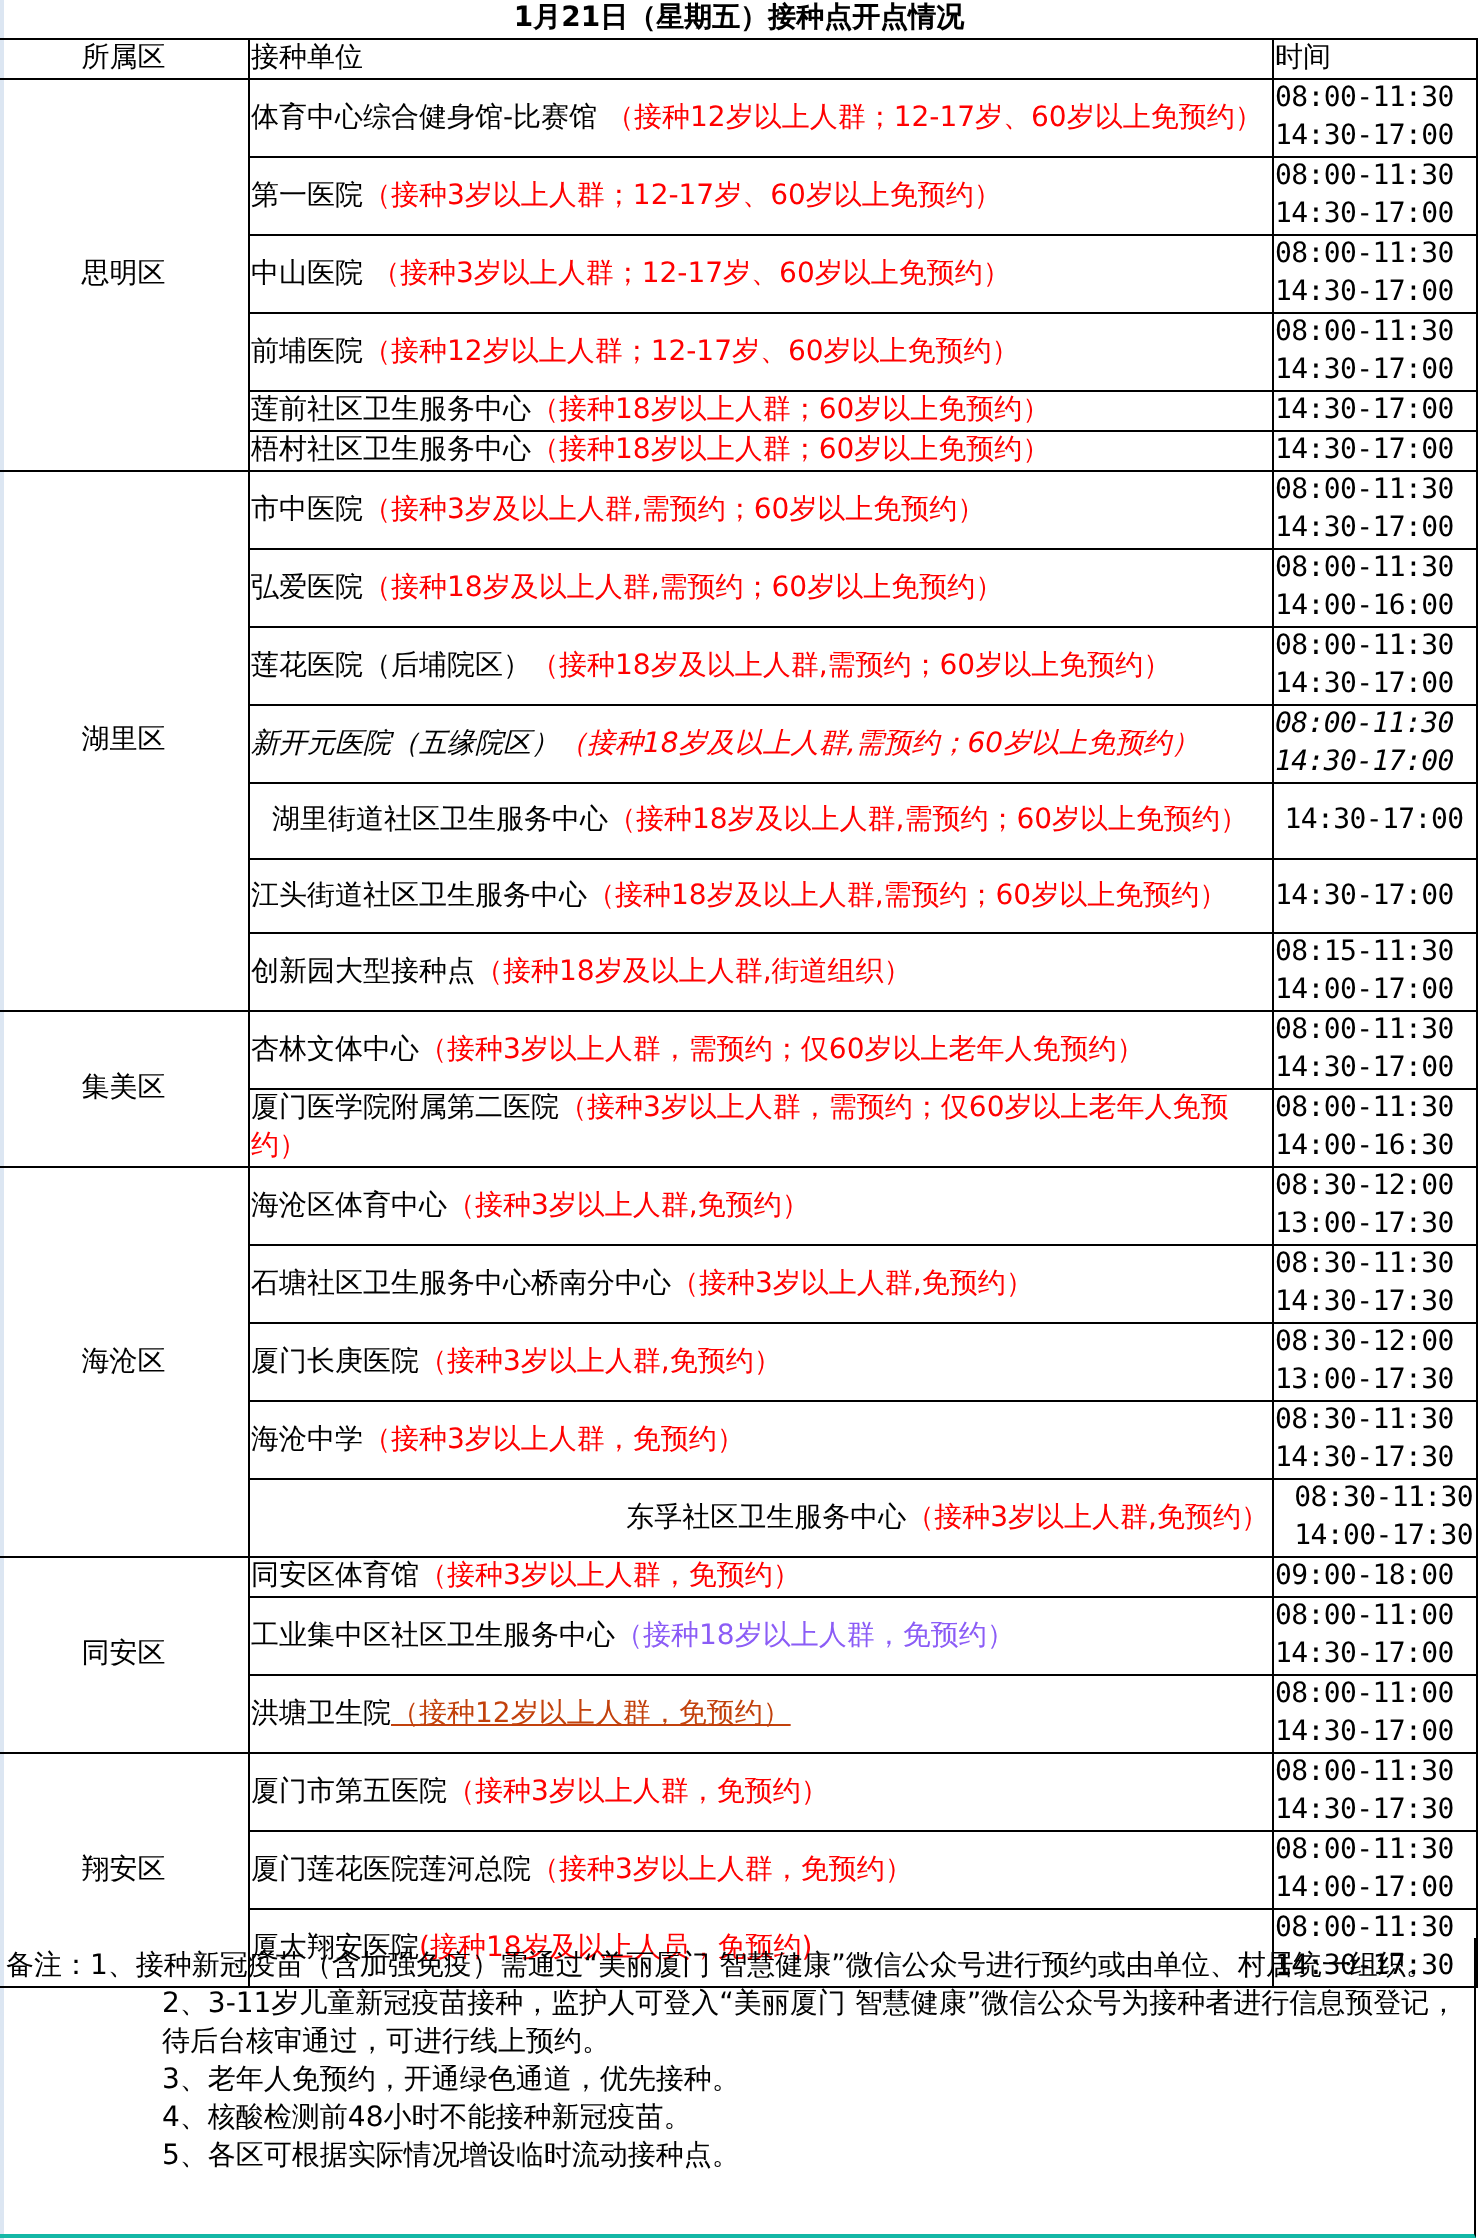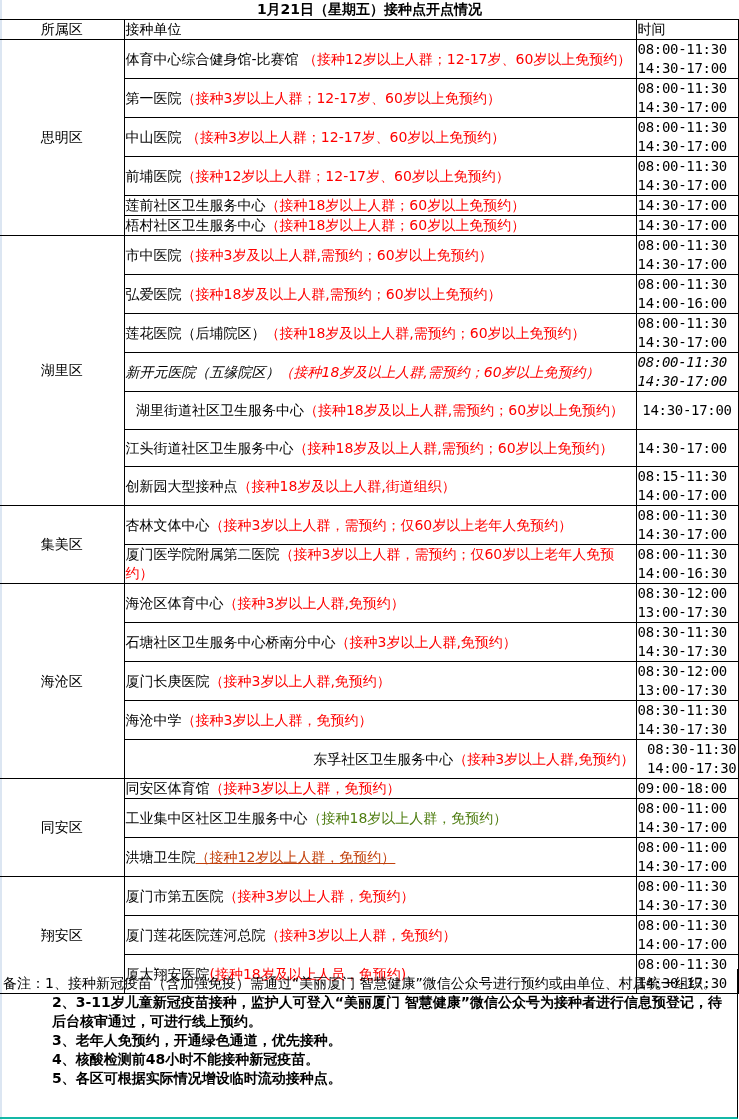--- a/index.html
+++ b/index.html
@@ -22,21 +22,21 @@
   td.hdr { height: 19px; }
   td.hdr.center { text-align: center; margin-left: 40px; }
   .unit-name { color: #000; }
   .unit-note { color: #ff0000; }
   td.time { font-family: "DejaVu Sans Mono", "Liberation Mono", monospace; font-size: 13px; letter-spacing: -0.3px; line-height: 19px; }
   .notes {
     position: absolute; left: 0; top: 969px; width: 738px; height: 150px;
     border-bottom: 2px solid #14b8a6; border-right: 1px solid #000;
     font-size: 14px; line-height: 19px; padding: 5px 2px 0 3px;
   }
-  .notes div.indent { padding-left: 49px; font-weight: bold; }
+  .notes div.indent { padding-left: 78px; }
 </style>
 </head>
 <body>
 
 <div class="left-strip"></div>
 
 <div class="title">1月21日（星期五）接种点开点情况</div>
 
 <table class="grid">
   <colgroup>
@@ -191,21 +191,21 @@
         </td>
       </tr>
       <tr style="height: 19px;">
         <td class="district" rowspan="3">同安区</td>
         <td><span class="unit-name">同安区体育馆</span><span class="unit-note" style="color: rgb(255, 0, 0);">（接种3岁以上人群，免预约）</span></td>
         <td class="time">
           <div>09:00-18:00</div>
         </td>
       </tr>
       <tr style="height: 38px;">
-        <td><span class="unit-name">工业集中区社区卫生服务中心</span><span class="unit-note" style="color: #4d7c0f;">（接种18岁以上人群，免预约）</span></td>
+        <td><span class="unit-name">工业集中区社区卫生服务中心</span><span class="unit-note" style="color: #8b5cf6;">（接种18岁以上人群，免预约）</span></td>
         <td class="time">
           <div>08:00-11:00</div>
           <div>14:30-17:00</div>
         </td>
       </tr>
       <tr style="height: 38px;">
         <td><span class="unit-name">洪塘卫生院</span><span class="unit-note" style="color: #c2410c; text-decoration: underline;">（接种12岁以上人群，免预约）</span></td>
         <td class="time">
           <div>08:00-11:00</div>
           <div>14:30-17:00</div>

